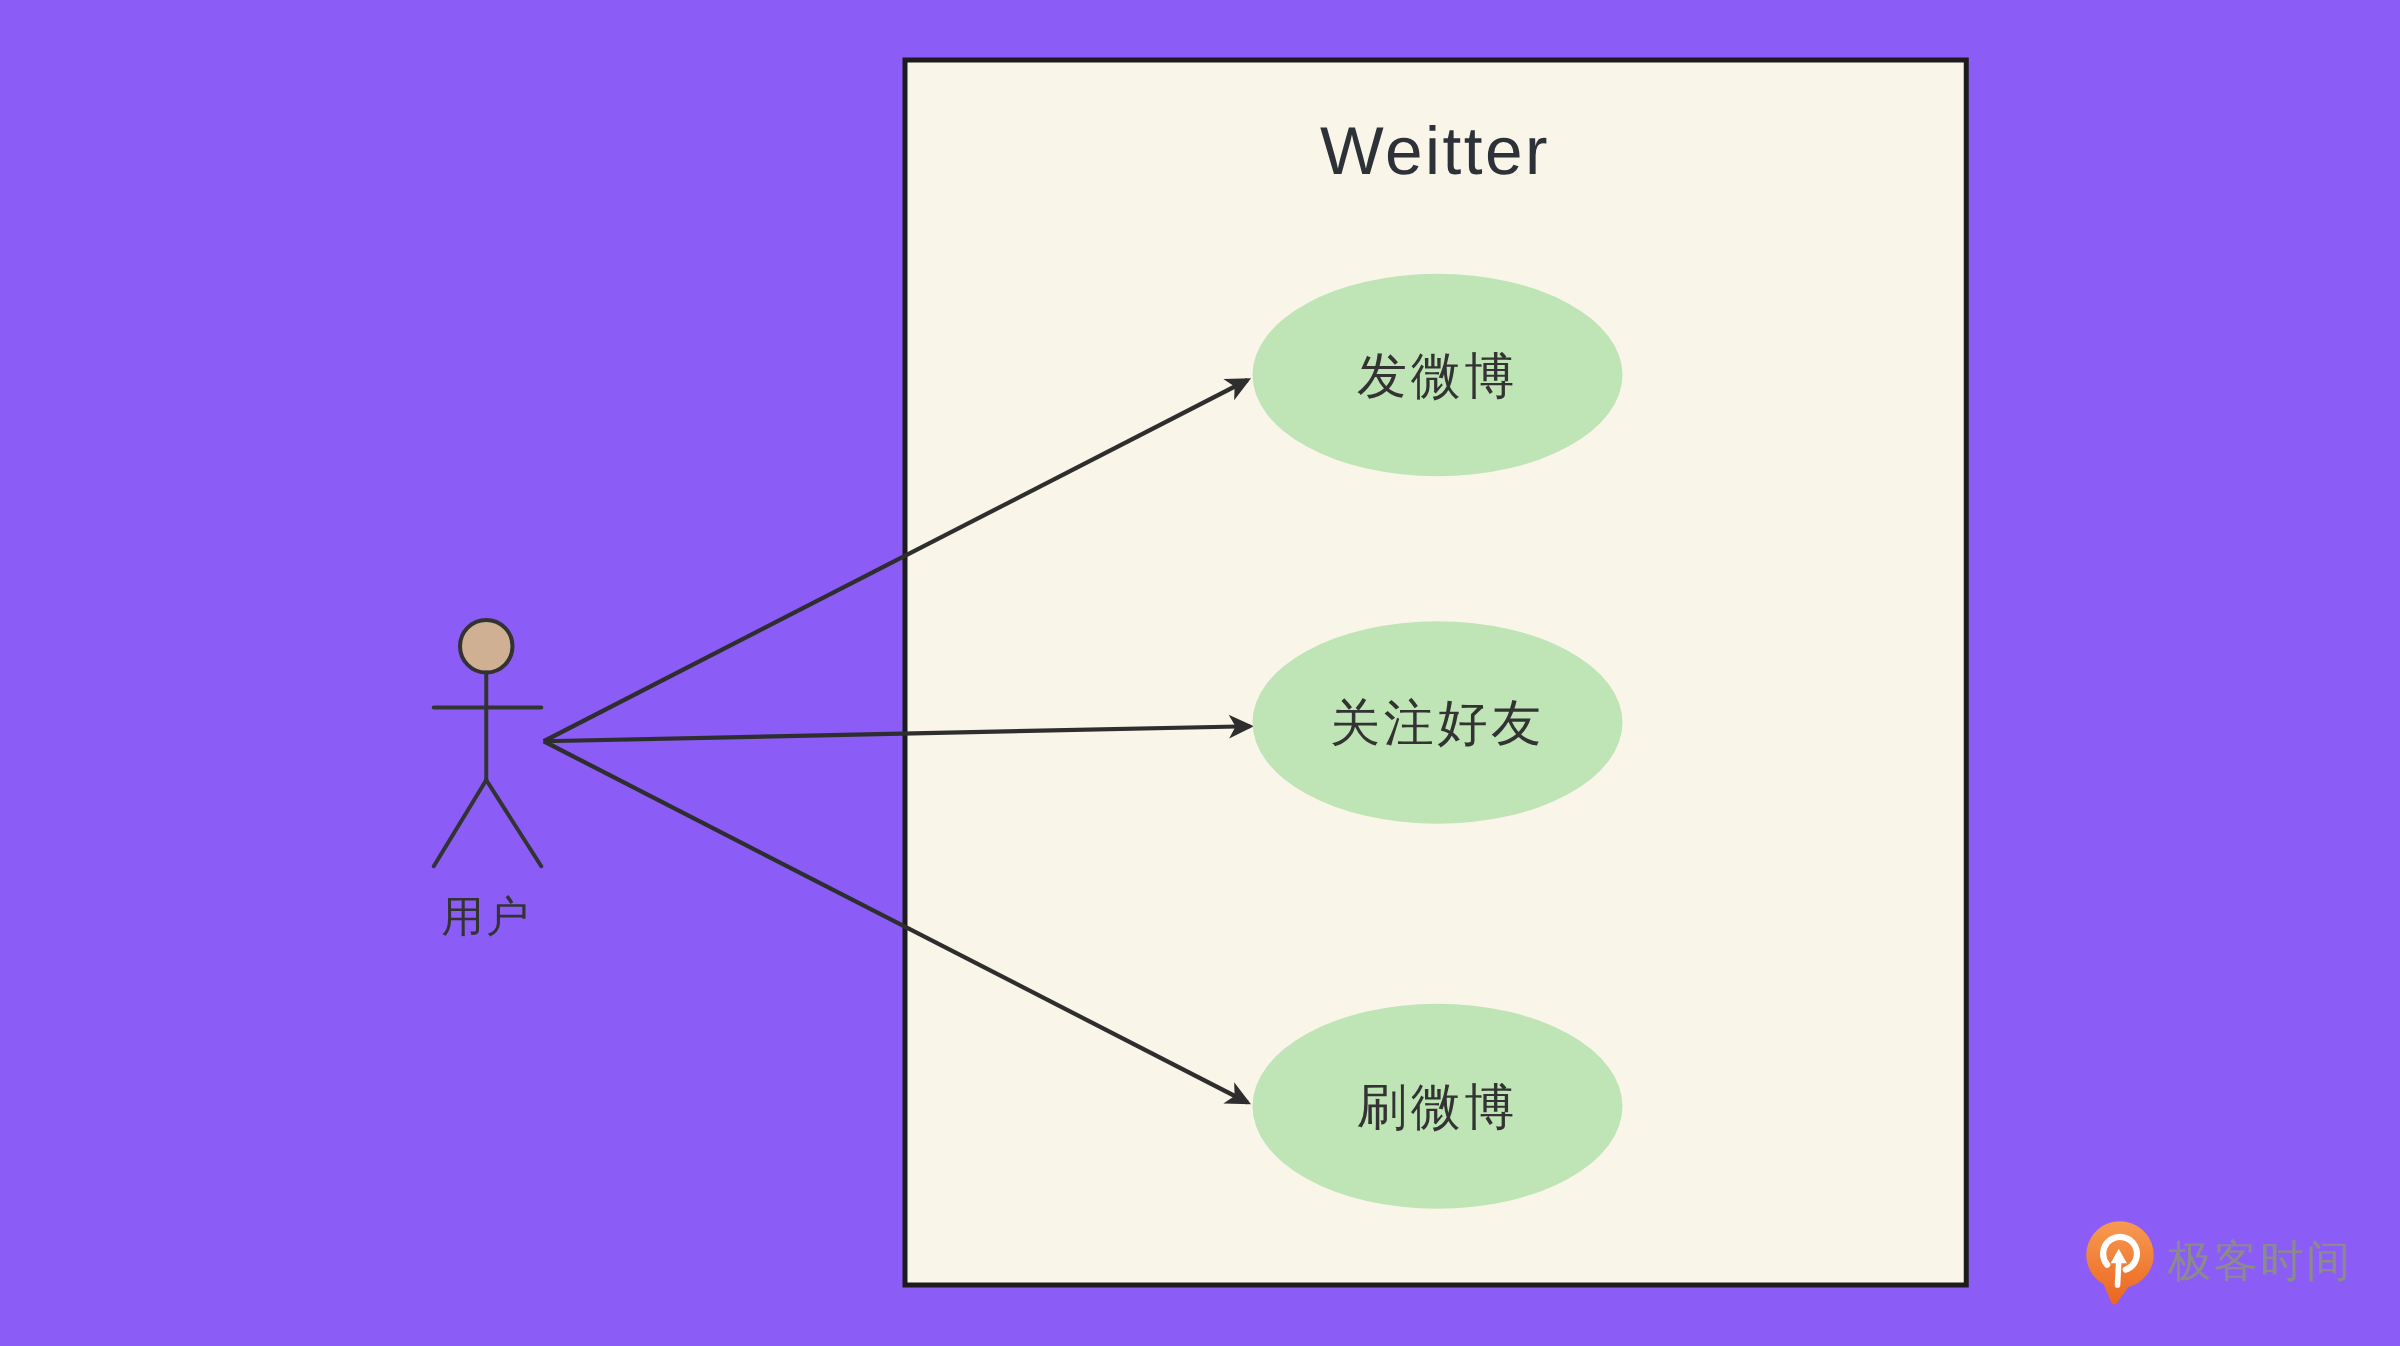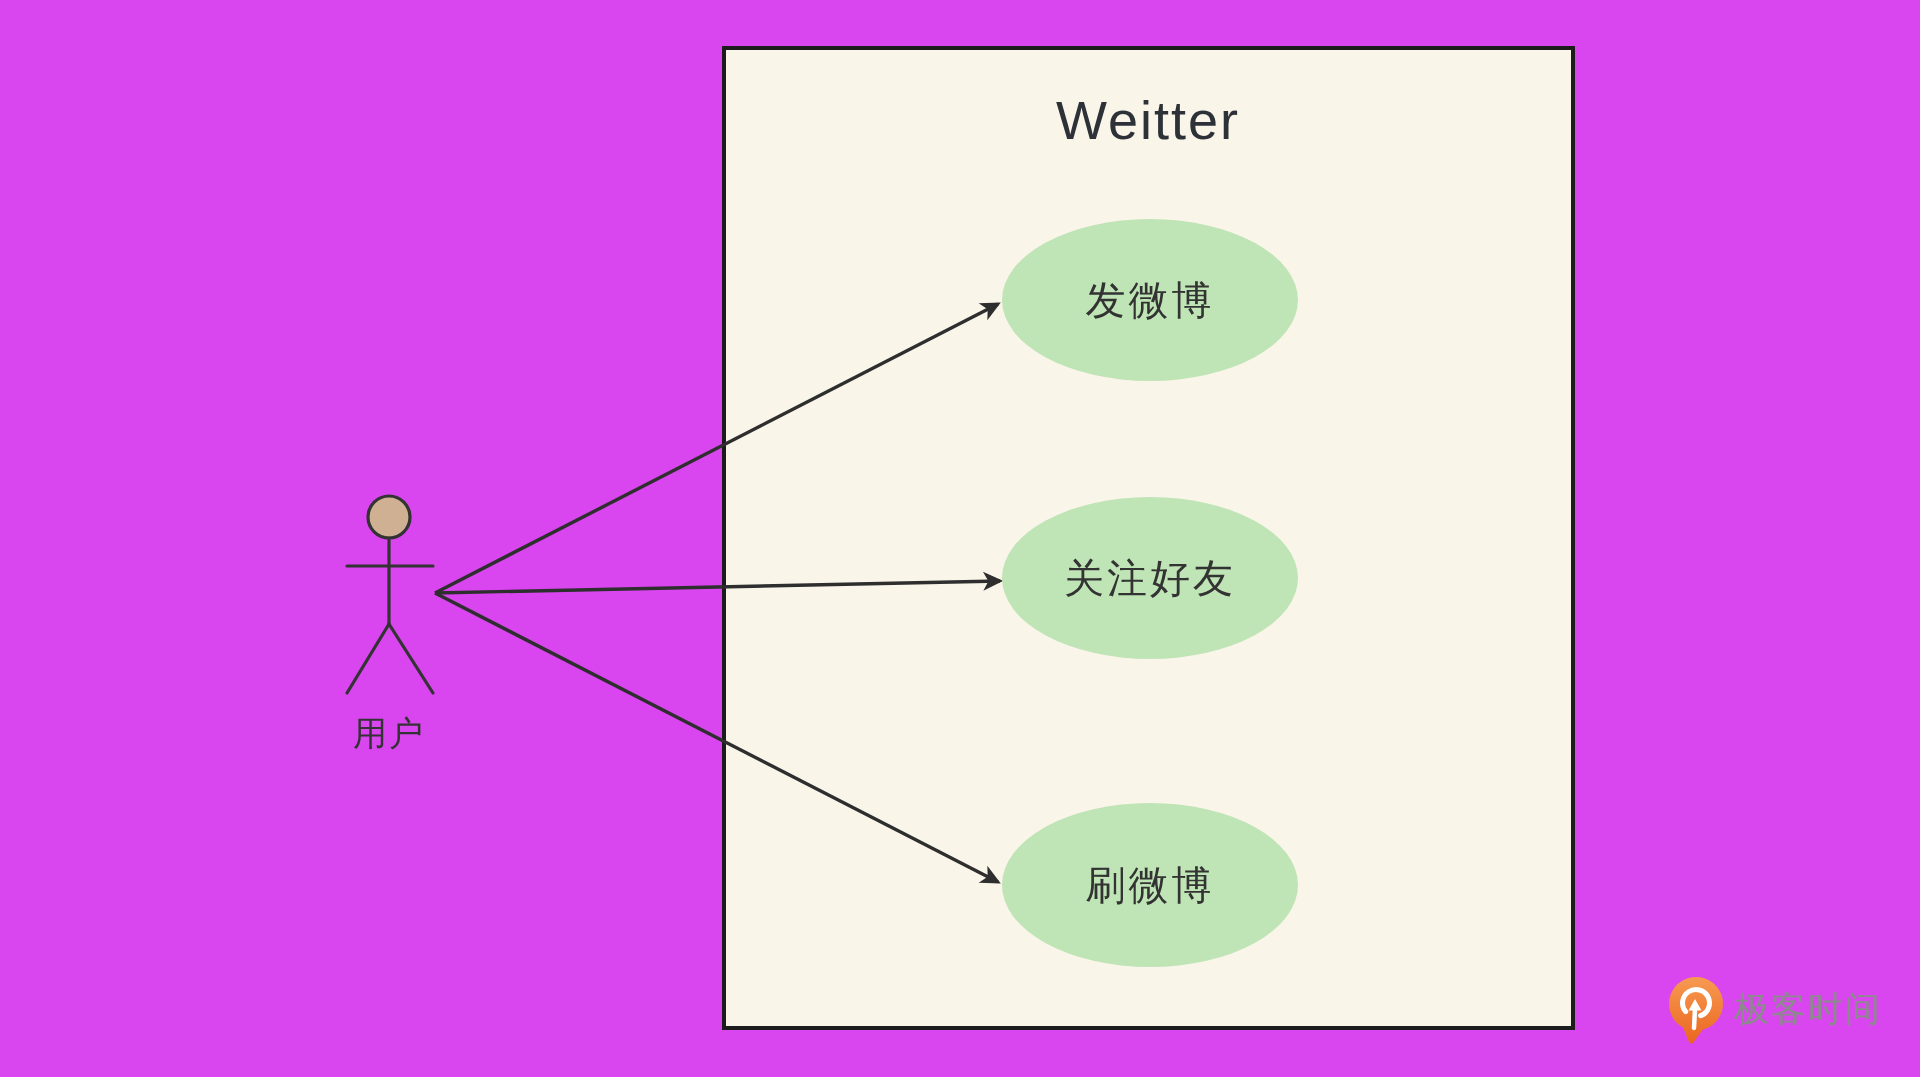--- a/index.html
+++ b/index.html
@@ -5,21 +5,21 @@
   html, body {
     margin: 0;
     padding: 0;
     background: #ffffff;
     font-family: "Liberation Sans", sans-serif;
   }
   .stage {
     position: relative;
     width: 1920px;
     height: 1077px;
-    background: #d946ef;
+    background: #8b5cf6;
     overflow: hidden;
   }
   .stage svg {
     position: absolute;
     left: 0;
     top: 0;
     display: block;
   }
   text {
     font-family: "Liberation Sans", "DejaVu Sans", sans-serif;

